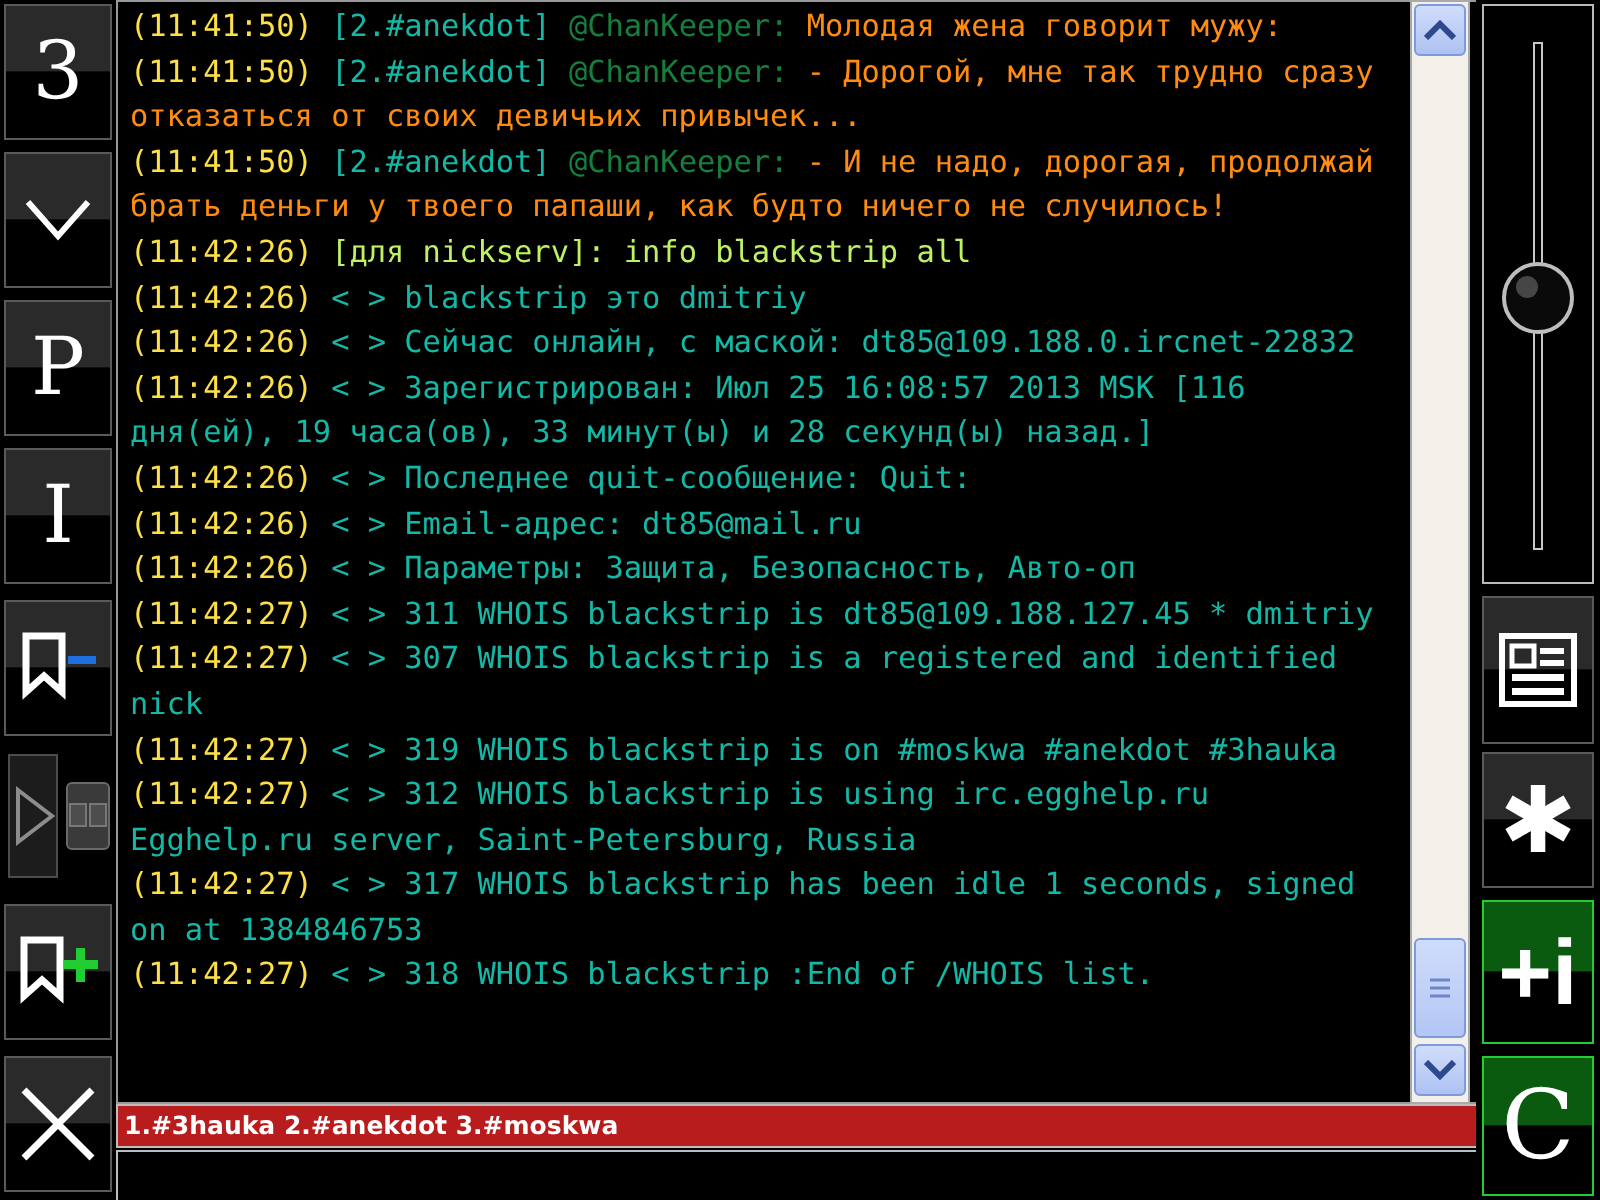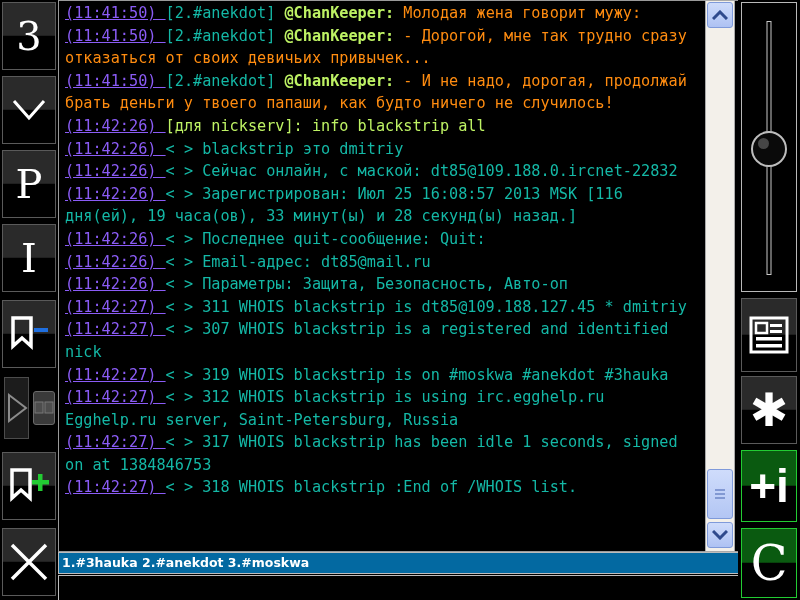--- a/index.html
+++ b/index.html
@@ -112,23 +112,23 @@
     width: 644px;
     padding: 1px 4px 0 6px;
     font-family: "DejaVu Sans Mono", monospace;
     font-size: 15.2px;
     line-height: 22.6px;
     color: #c9c9c9;
     white-space: pre-wrap;
     word-break: break-word;
   }
   .ln { display: block; }
-  .ts   { color: #8b5cf6; text-decoration: underline; }
+  .ts   { color: #fde047; }
   .chan { color: #14b8a6; }
-  .nick { color: #bef264; font-weight: bold; }
+  .nick { color: #15803d; }
   .msg  { color: #ff8c10; margin-top: 28px; }
   .cmd  { color: #bef264; }
   .srv  { color: #14b8a6; }
 
   
   .sbar {
     position: absolute;
     left: 705px; top: 0;
     width: 30px; height: 552px;
     background: #f3f0ea;
@@ -152,21 +152,21 @@
     border-radius: 3px;
     display: flex; align-items: center; justify-content: center;
   }
   .sb-arrow { display: block; }
 
   
   .statusbar {
     position: absolute;
     left: 58px; top: 552px;
     width: 680px; height: 22px;
-    background: #0369a1;
+    background: #b91c1c;
     border: 1px solid #bdbdbd;
     border-right: none;
     color: #ffffff;
     font-family: "DejaVu Sans", sans-serif;
     font-weight: bold;
     font-size: 12.5px;
     line-height: 20px;
     padding-left: 3px;
     white-space: nowrap;
     overflow: hidden;

